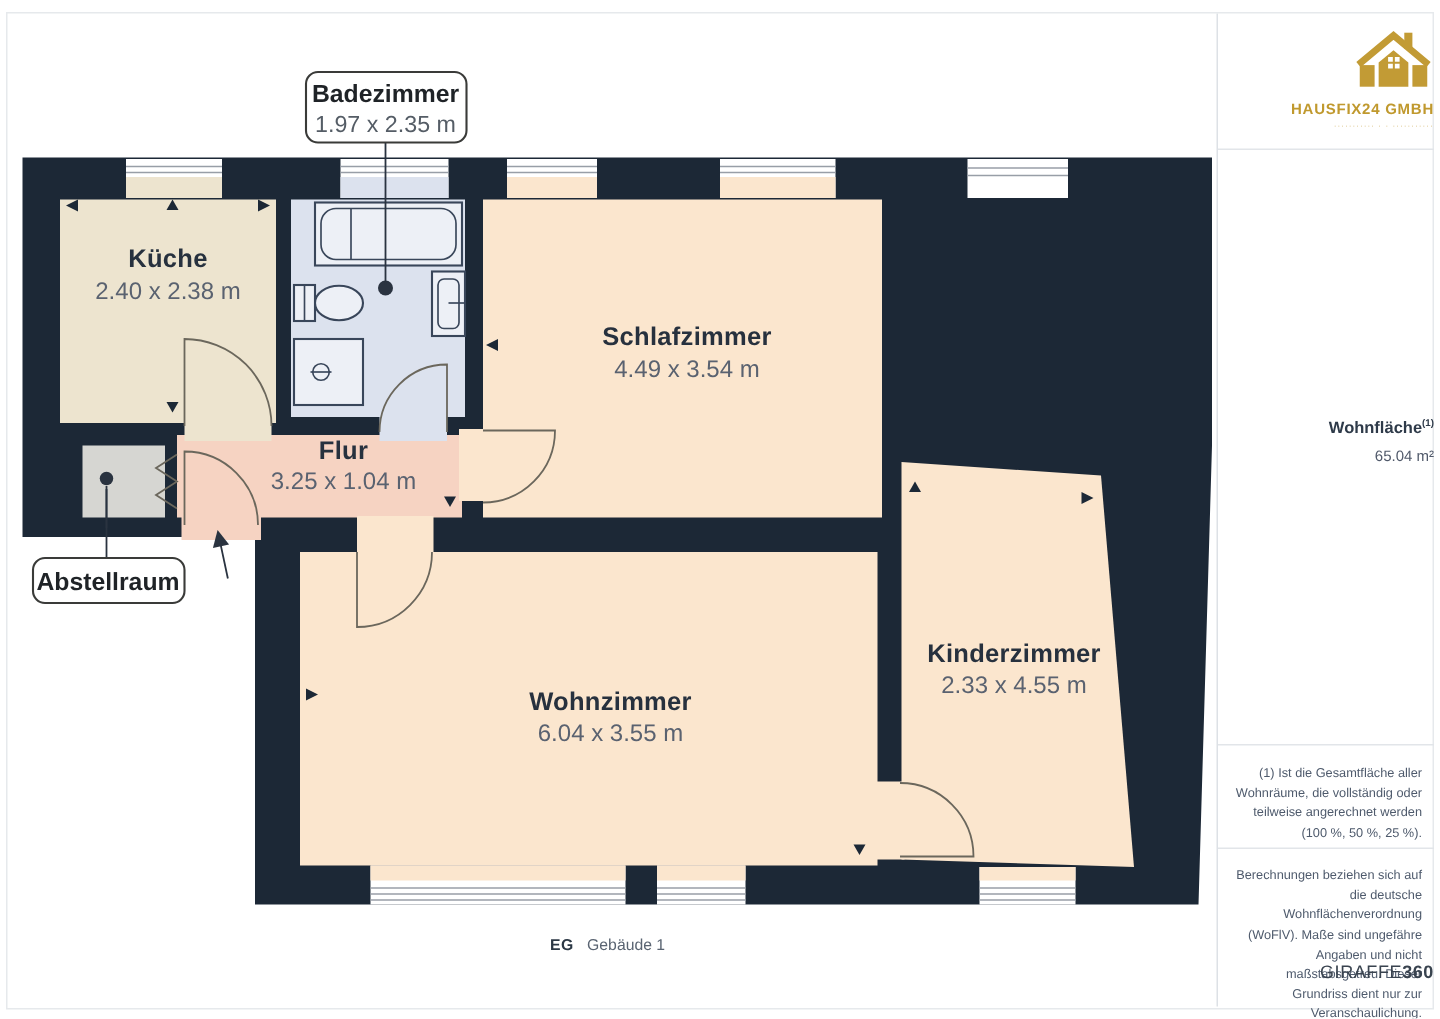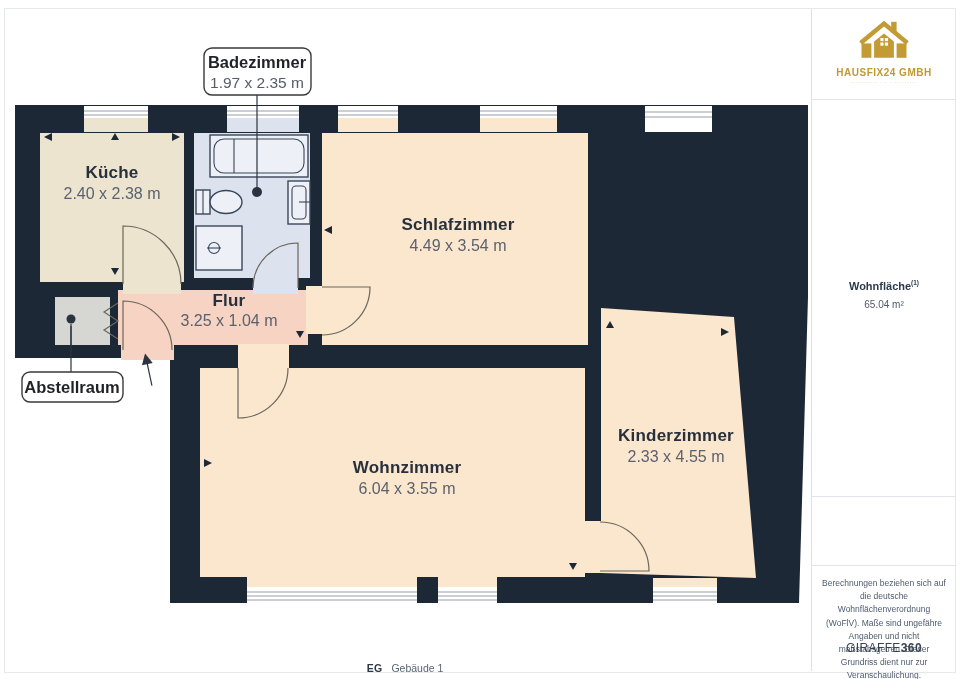--- a/index.html
+++ b/index.html
@@ -18,38 +18,38 @@
   .callout-name{font-family:"Liberation Sans",sans-serif;font-weight:700;font-size:16.5px;fill:#1f2327;}
   .callout-dims{font-family:"Liberation Sans",sans-serif;font-size:15.5px;fill:#555d66;}
   .fixture{fill:#edf0f6;stroke:#39465a;stroke-width:1.4;}
   .fixture-line{fill:none;stroke:#39465a;stroke-width:1.1;}
   .win-line{stroke:#989ea7;stroke-width:1.1;}
   .door-arc{fill:none;stroke:#6b675c;stroke-width:1.2;}
   .leader{stroke:#2a3340;stroke-width:1.2;}
   .marker{fill:#1c2836;}
 
   
-  #sidebar{position:absolute;left:812px;top:0;width:144px;height:588px;text-align:center;}
+  #sidebar{position:absolute;left:812px;top:0;width:144px;height:588px;text-align:right;}
   .v-divider{position:absolute;left:811px;top:9px;width:1px;height:662px;background:#dde1e6;}
   .h-divider{position:absolute;left:0;width:144px;height:1px;background:#e2e5e9;}
   #brand{position:absolute;left:0;top:16px;width:144px;}
   #brand-name{font-size:10px;font-weight:700;color:#c0992e;letter-spacing:.5px;margin-top:3px;}
   #brand-tagline{font-size:4.5px;color:#c8a548;letter-spacing:1px;margin-top:2px;}
   #area-block{position:absolute;left:0;top:279px;width:144px;color:#2e3a49;}
   #area-label{font-size:11px;font-weight:700;}
   #area-label sup{font-size:6.5px;}
   #area-value{font-size:10px;color:#50596a;margin-top:7px;font-weight:400;}
   .footnote{position:absolute;left:8px;width:128px;font-size:8.5px;line-height:1.55;
             color:#4e5a6c;}
   #credit{position:absolute;left:0;top:641px;width:144px;font-size:12px;color:#39434f;
           letter-spacing:.4px;}
   #credit .b{font-weight:700;}
 
   
-  #footer{position:absolute;left:0;top:662px;width:810px;text-align:center;font-size:10.5px;}
+  #footer{position:absolute;left:0;top:624px;width:810px;text-align:center;font-size:10.5px;}
   #footer .floor{font-weight:700;color:#2c3845;letter-spacing:.3px;}
   #footer .building{color:#5a6472;margin-left:9px;}
 </style>
 </head>
 <body>
 
 <div id="stage">
 
   <svg id="plan-svg" width="810" height="679" viewBox="0 0 810 679">
 
@@ -238,20 +238,21 @@
     <div class="h-divider" style="top:99px"></div>
 
     <div id="area-block">
       <div id="area-label">
         <span>Wohnfläche</span><sup>(1)</sup>
       </div>
       <div id="area-value">65.04 m²</div>
     </div>
 
     <div class="h-divider" style="top:496px"></div>
+    <div class="footnote" style="top:509px">(1) Ist die Gesamtfläche aller Wohnräume, die vollständig oder teilweise angerechnet werden (100 %, 50 %, 25 %).</div>
 
     <div class="h-divider" style="top:565px"></div>
     <div class="footnote" style="top:577px">Berechnungen beziehen sich auf die deutsche Wohnflächenverordnung (WoFlV). Maße sind ungefähre Angaben und nicht maßstabsgetreu. Dieser Grundriss dient nur zur Veranschaulichung.</div>
 
     <div id="credit"><span>GIRAFFE</span><span class="b">360</span></div>
   </div>
 
   <div id="footer">
     <span class="floor">EG</span><span class="building">Gebäude 1</span>
   </div>

